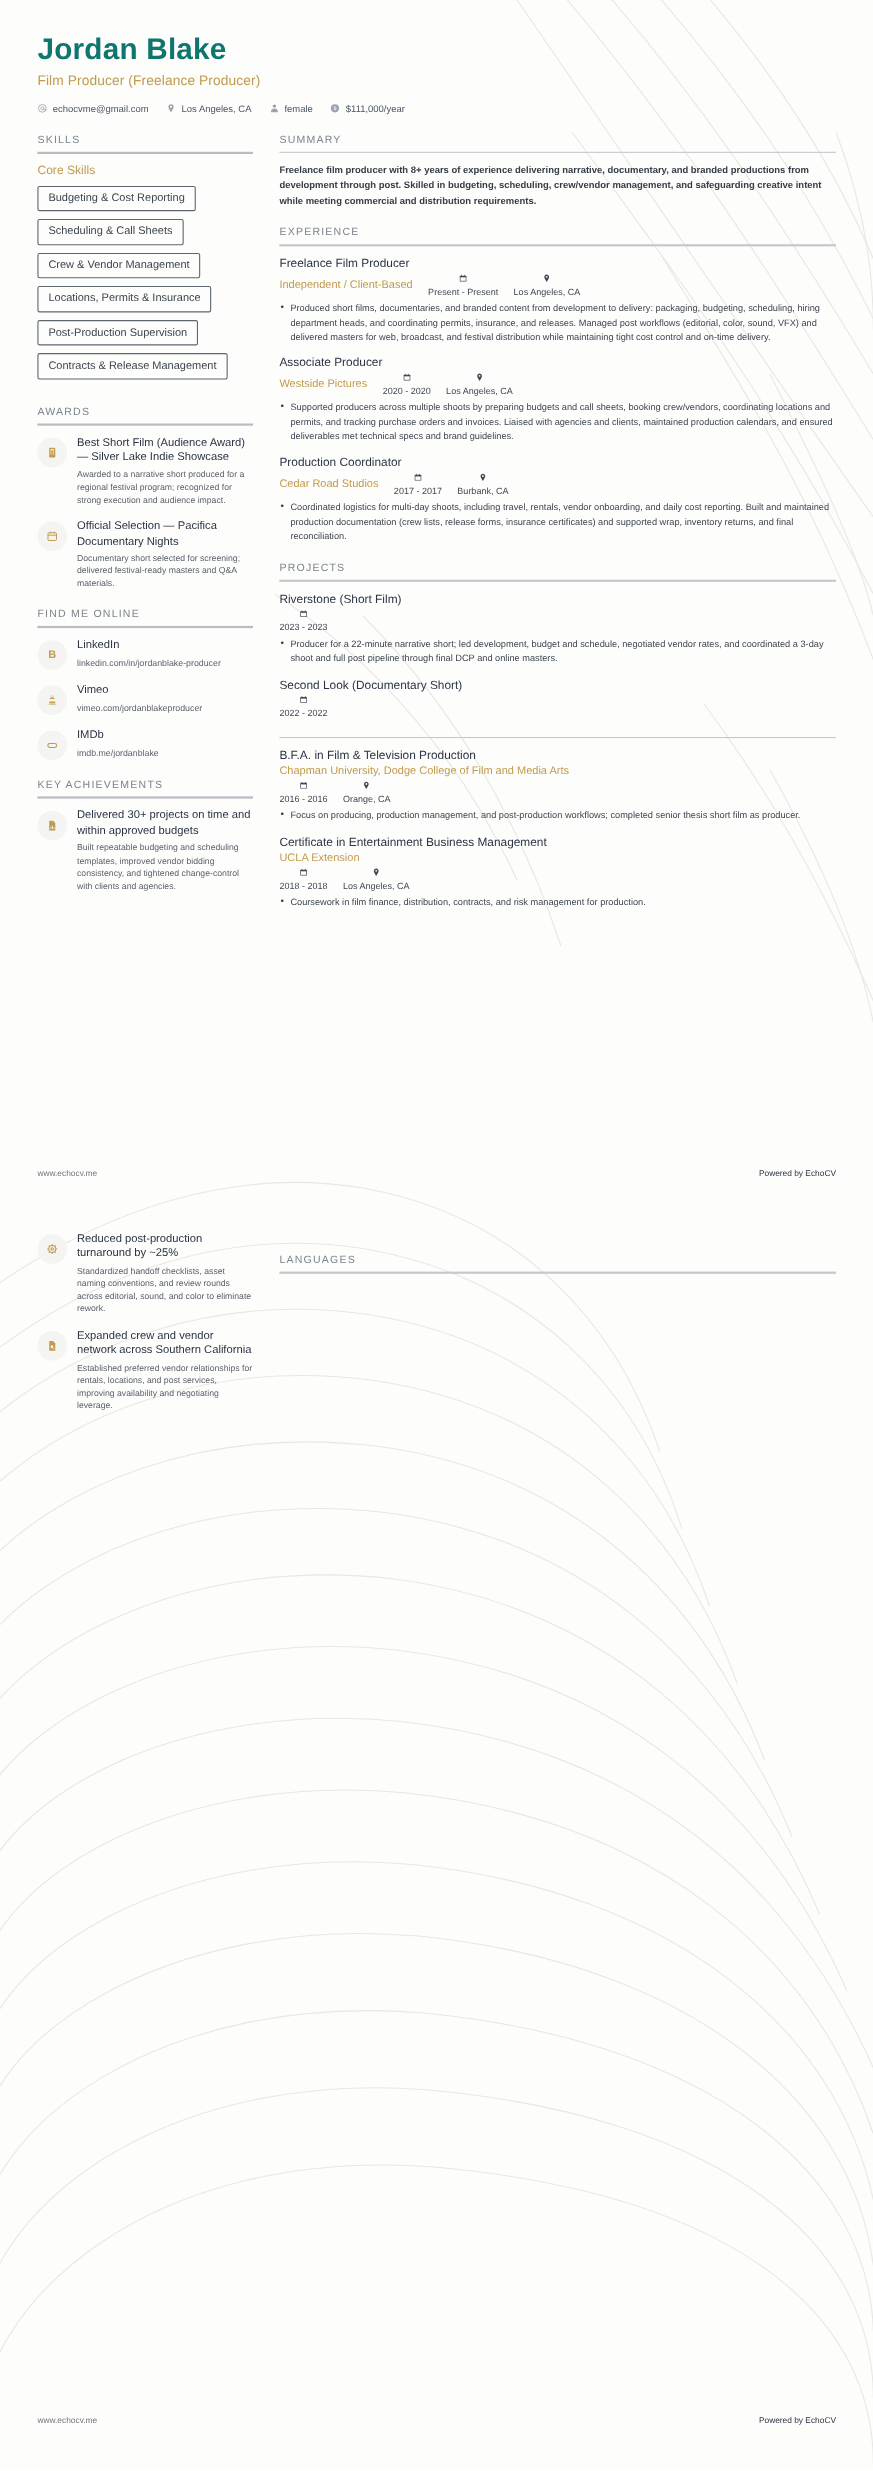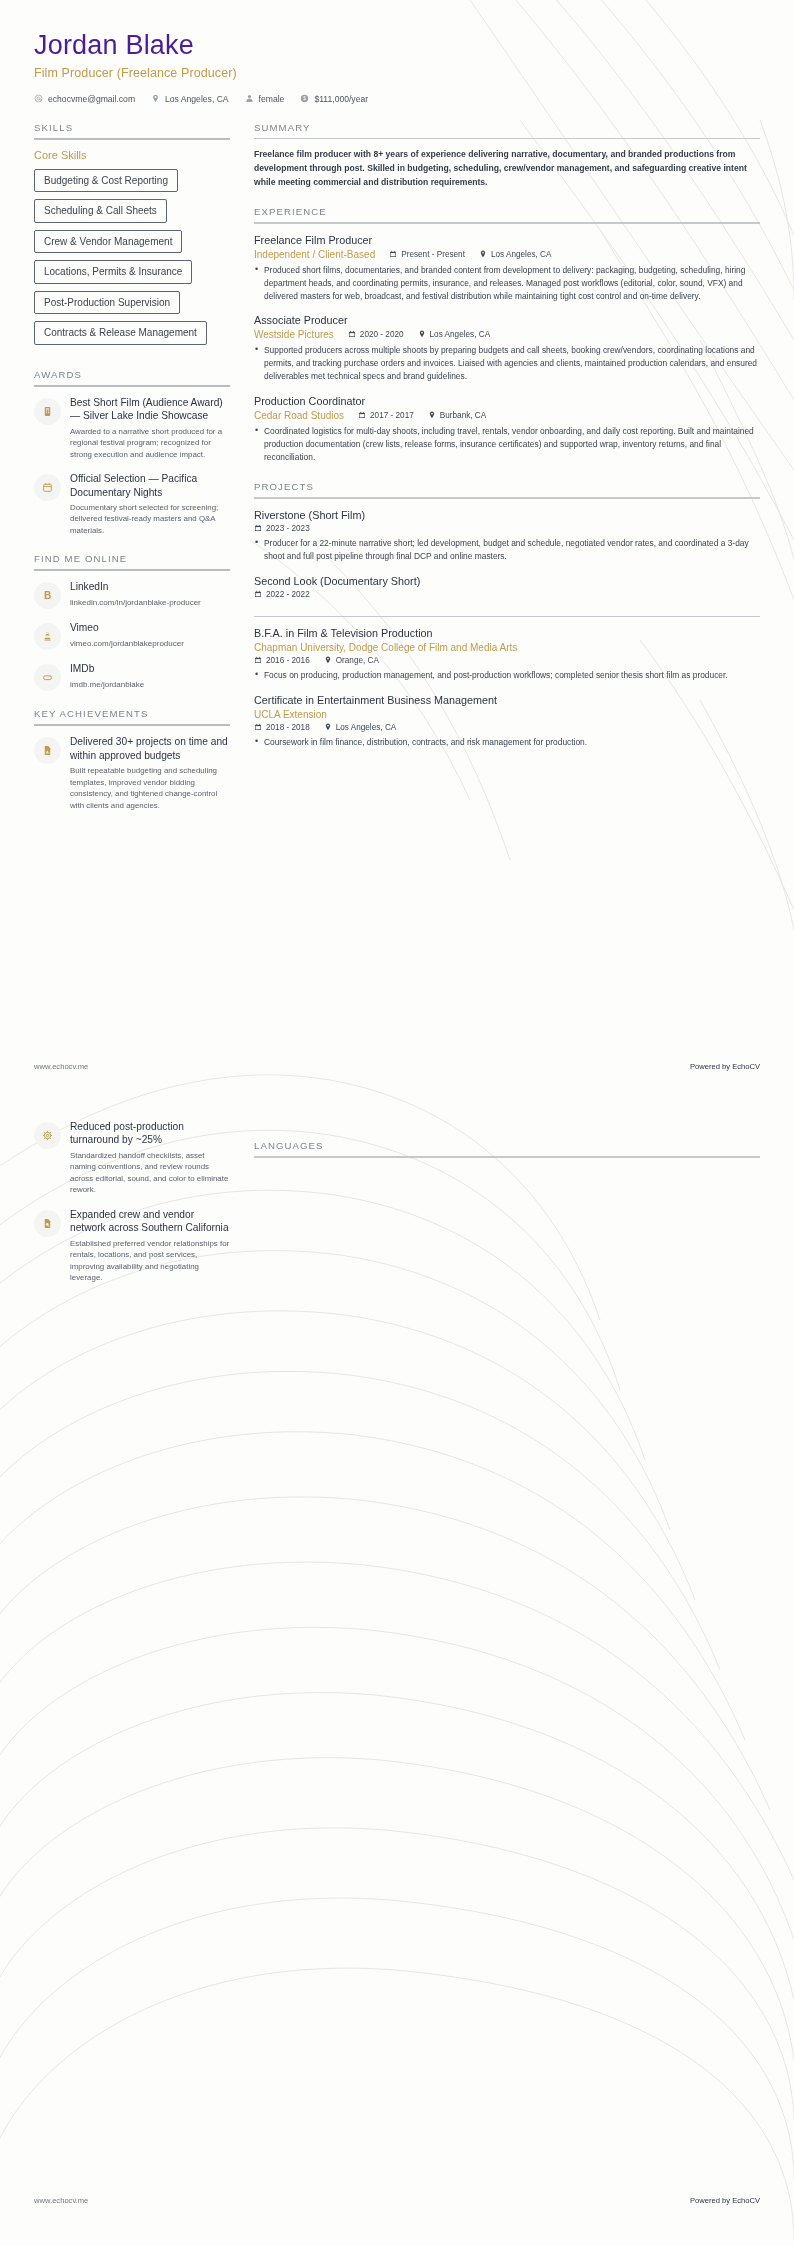--- a/index.html
+++ b/index.html
@@ -29,23 +29,23 @@
     z-index: 2;
     padding: 0;
   }
 
   
   .header {
     padding: 30px 34px 0 34px;
   }
   .name {
     font-size: 27px;
-    font-weight: 400;
+    font-weight: 700;
     letter-spacing: .2px;
-    color: #4c1d95;
+    color: #0f766e;
     line-height: 1.18;
   }
   .job-title {
     font-size: 12.5px;
     color: #c19a4b;
     margin-top: 4px;
     letter-spacing: .1px;
   }
   .contact-row {
     display: flex;
@@ -183,24 +183,25 @@
     gap: 14px;
     flex-wrap: wrap;
     margin-bottom: 4px;
   }
   .entry-org {
     font-size: 10px;
     color: #c19a4b;
   }
   .meta-bit {
     display: flex;
-    align-items: flex-start;
+    align-items: center;
     gap: 4px;
     font-size: 8.2px;
     color: #3f4854;
+    flex-direction: column;
   }
   .meta-bit svg { width: 8px; height: 8px; display: block; color: #3f4854; }
   ul.bullets { list-style: none; margin: 0; padding: 0; }
   ul.bullets li {
     position: relative;
     padding-left: 10px;
     font-size: 8.4px;
     line-height: 1.54;
     color: #3c4450;
     margin-bottom: 2px;

